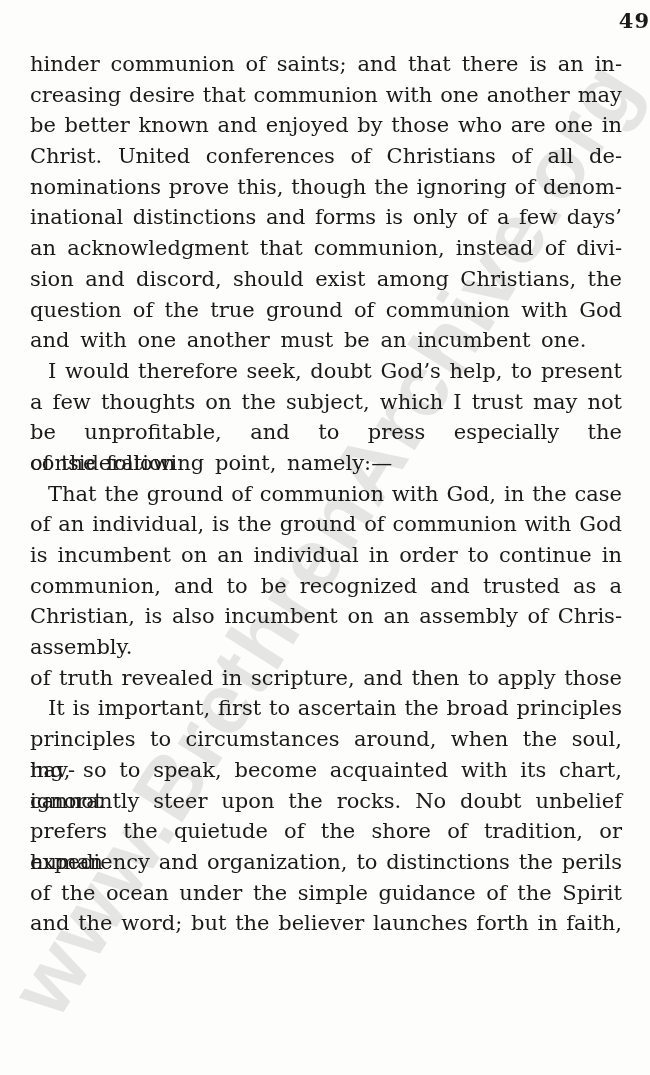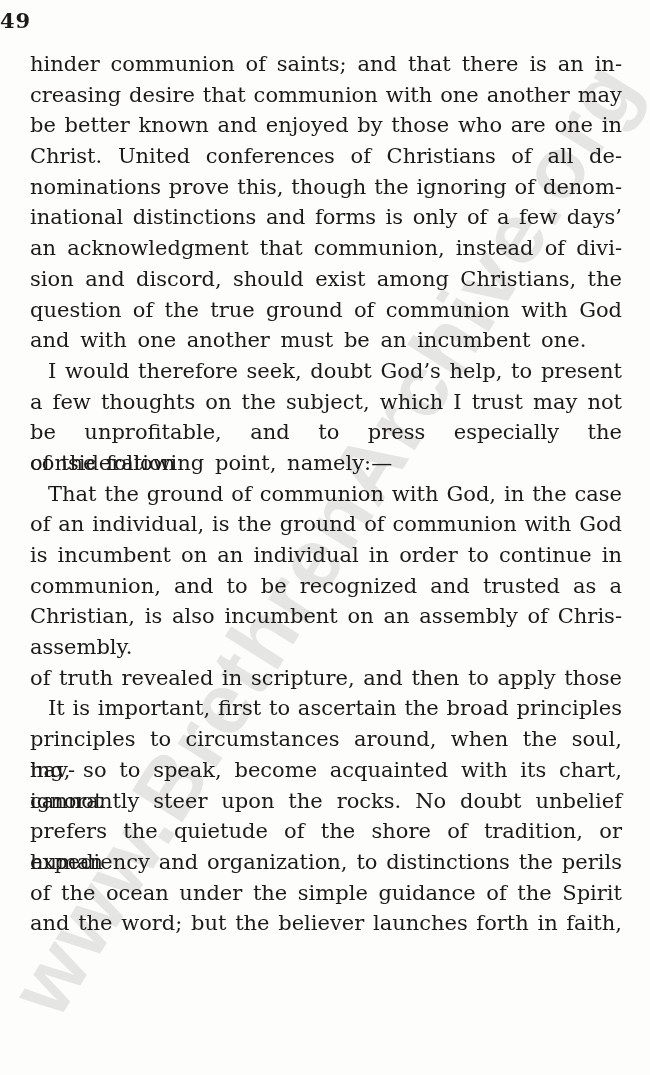--- a/index.html
+++ b/index.html
@@ -32,21 +32,21 @@
     white-space: nowrap;
     z-index: 1;
     pointer-events: none;
     user-select: none;
   }
   .page-number {
     position: absolute;
     top: 8px;
     left: 0;
     right: 0;
-    text-align: left;
+    text-align: right;
     font-size: 21px;
     font-weight: bold;
     letter-spacing: 1px;
     z-index: 2;
   }
   .body-text {
     position: absolute;
     top: 49px;
     left: 30px;
     width: 592px;

